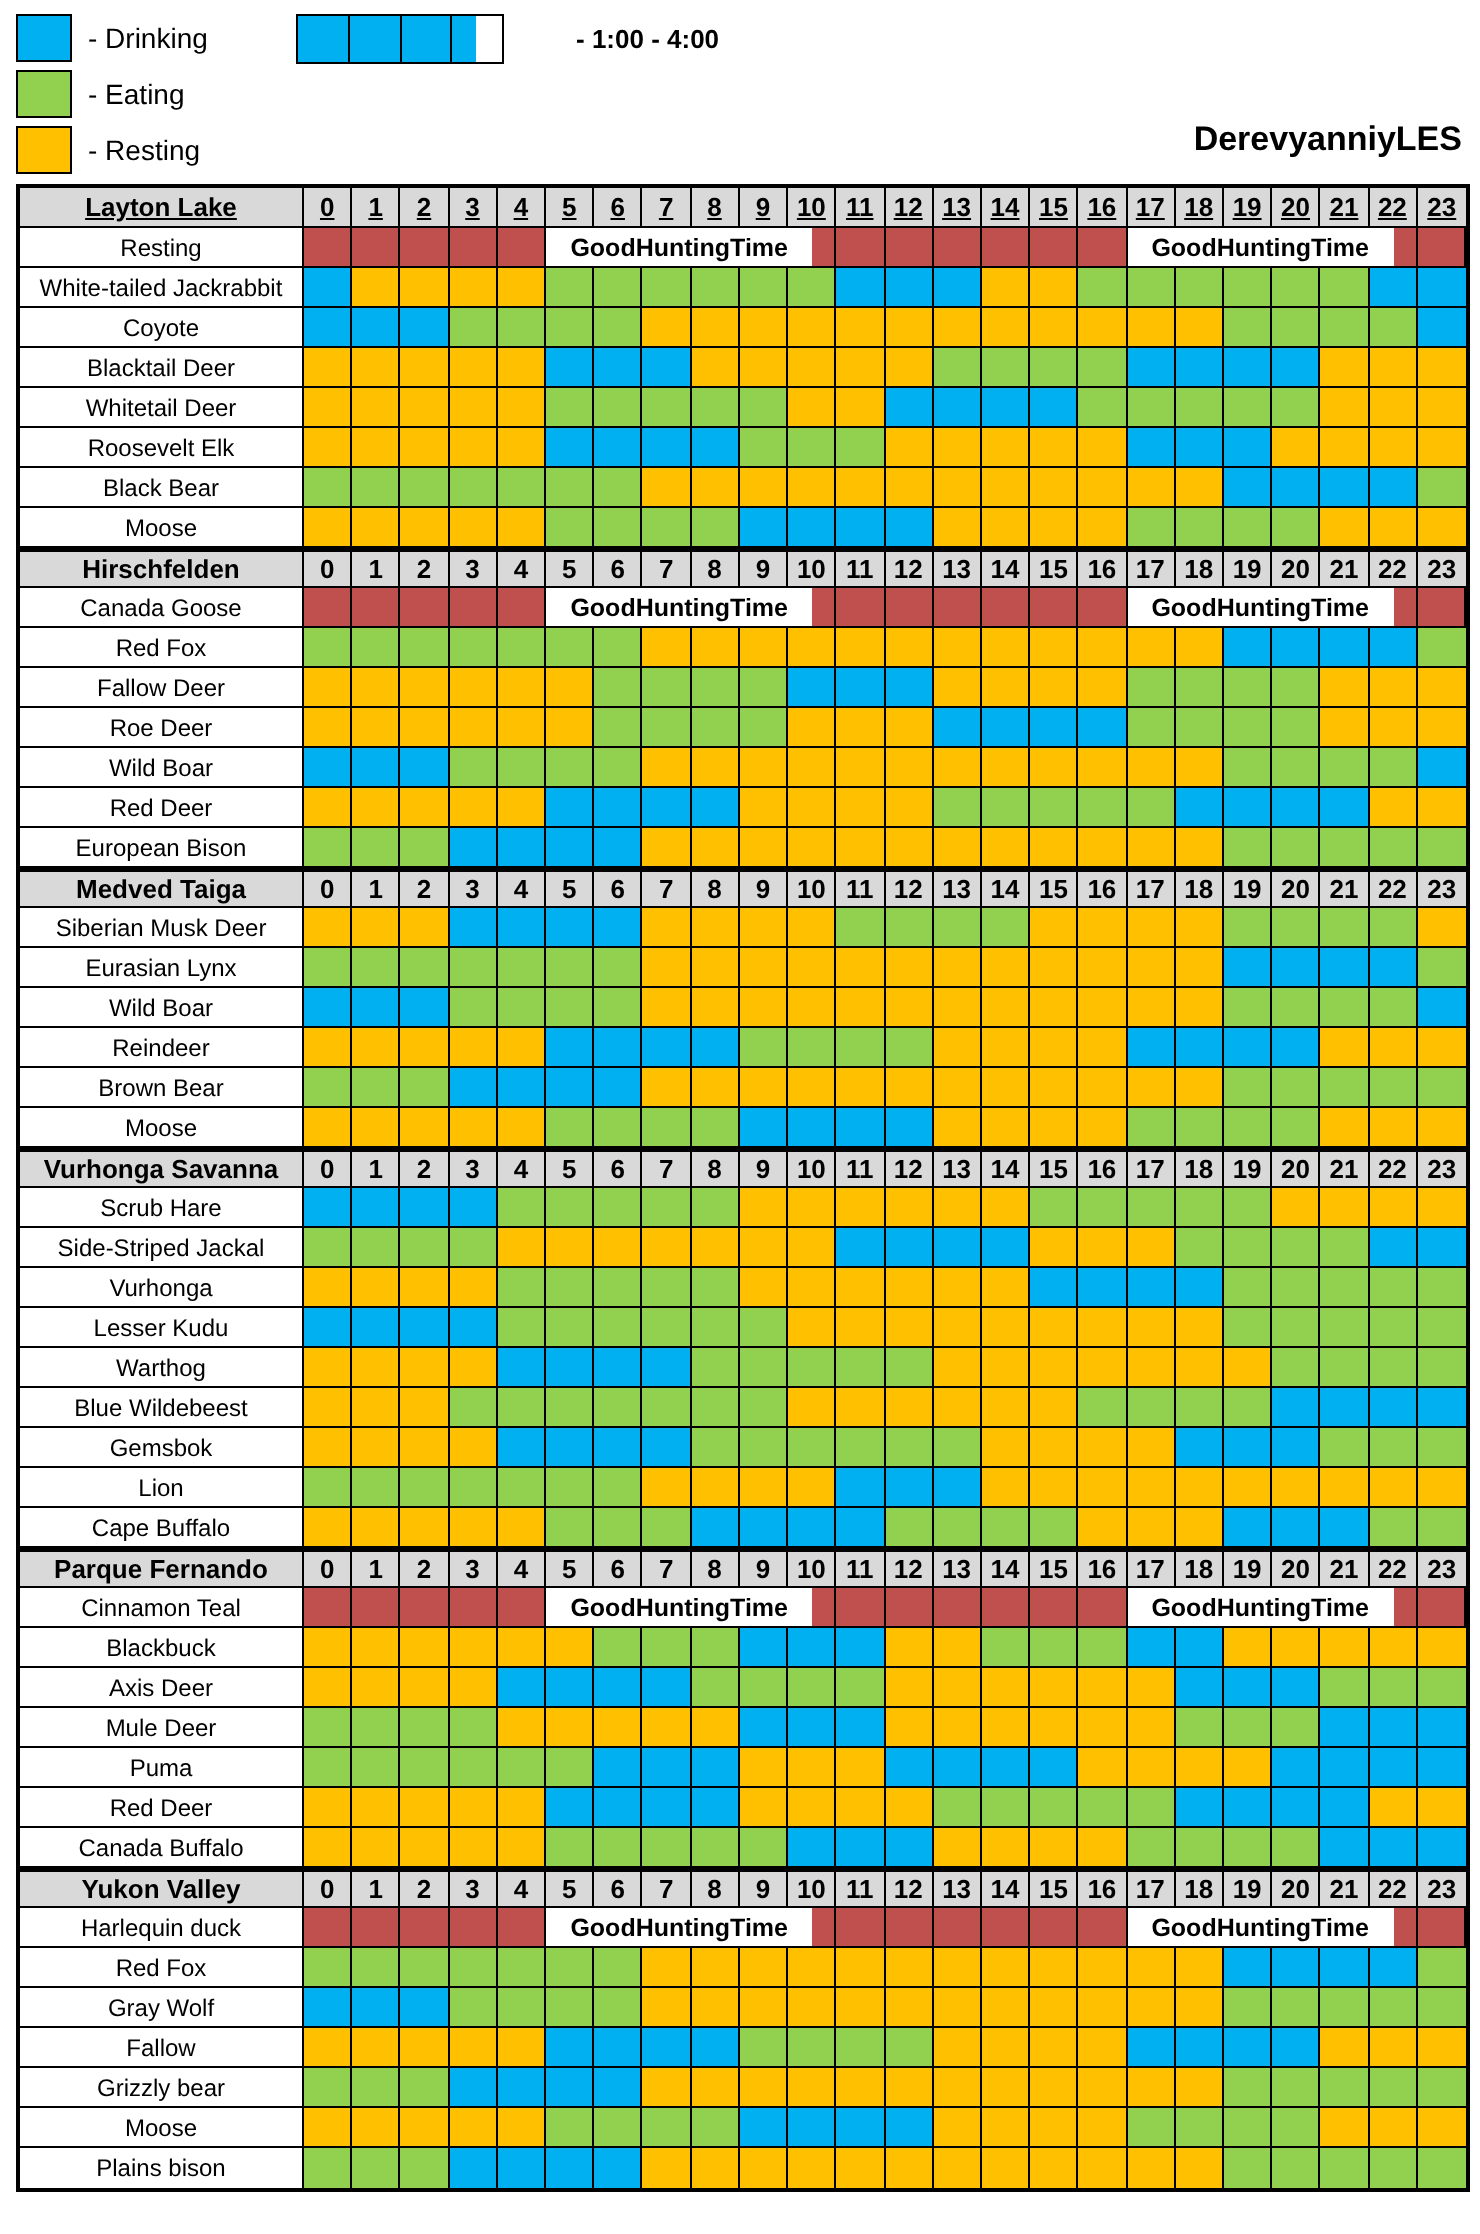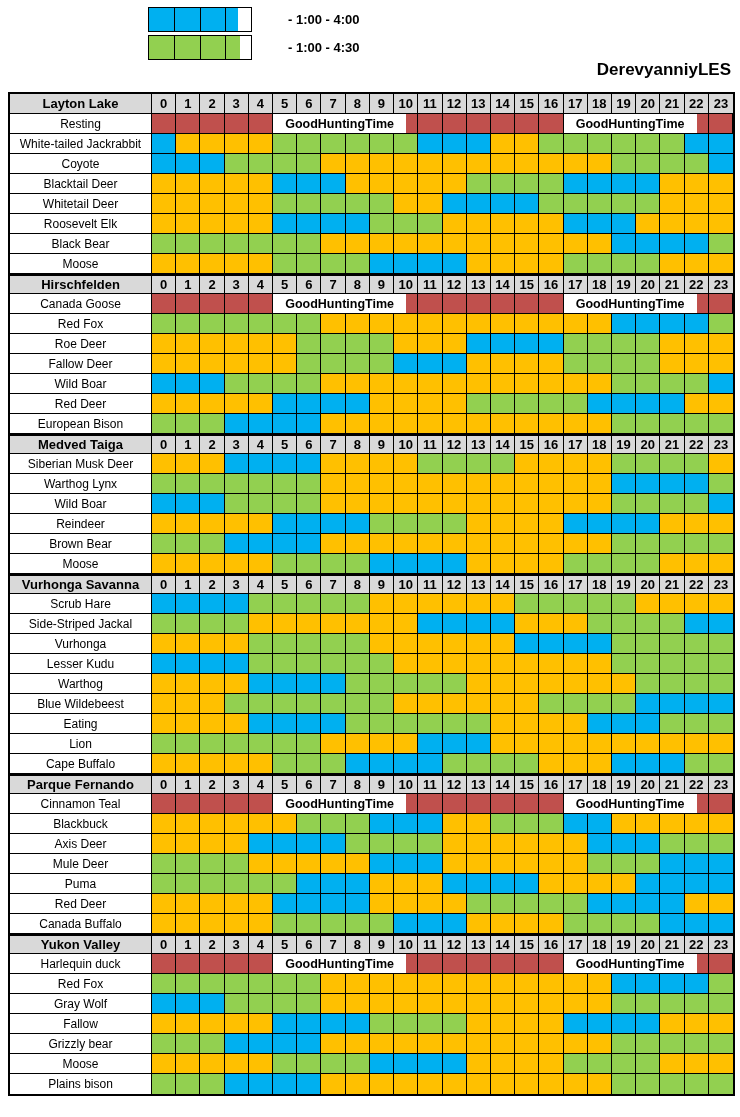--- a/index.html
+++ b/index.html
@@ -23,60 +23,62 @@
 
   .title-box { position: absolute; top: 5px; right: 7px; width: 297px; height: 46px; border: 3px solid #000;
                display: flex; align-items: center; justify-content: center;
                font-size: 31px; font-weight: bold; white-space: nowrap; }
   .author { position: absolute; top: 60px; right: 9px; font-size: 17px; font-weight: bold; }
 
   
   .grid { position: absolute; top: 92px; left: 8px; width: 727px; border: 2px solid #000; background: #fff; }
   .row { display: grid; grid-template-columns: 142px repeat(24, 1fr); height: 20px; position: relative; }
   .row.section-row { border-top: 2px solid #000; }
-  .grid > .row:first-child { border-top: none; }
+  .grid > .row:first-child { border-top: none; text-decoration: underline; }
   .cell { border-right: 1px solid #000; border-bottom: 1px solid #000;
           display: flex; align-items: center; justify-content: center;
           font-size: 12px; overflow: hidden; white-space: nowrap; }
   .row > .cell:last-child { border-right: none; }
   .grid > .row:last-child .cell { border-bottom: none; }
   .label-cell { background: #fff; }
   .section-row .cell { background: #D9D9D9; font-weight: bold; font-size: 13px; }
   .hunt-box { position: absolute; top: 0; height: 19px; background: #fff;
               display: flex; align-items: center; justify-content: center;
               font-weight: bold; font-size: 12.5px; z-index: 2; }
 </style>
 </head>
 <body>
 
 <div class="page">
+  <div class="legend">
+      <div class="legend-row">
+        <div class="swatch" style="background: rgb(0, 176, 240);"></div>
+        <div class="legend-label">- Drinking</div>
+      </div>
+      <div class="legend-row">
+        <div class="swatch" style="background: rgb(146, 208, 80);"></div>
+        <div class="legend-label">- Eating</div>
+      </div>
+      <div class="legend-row">
+        <div class="swatch" style="background: rgb(255, 192, 0);"></div>
+        <div class="legend-label">- Resting</div>
+      </div>
+    </div>
   <div class="examples">
       <div class="example-row">
         <div class="bar">
           <div class="bar-fill" style="left: 0%; width: 87.5%; background: rgb(0, 176, 240);"></div>
           <div class="bar-grid">
             <div class="bar-gridcell"></div>
             <div class="bar-gridcell"></div>
             <div class="bar-gridcell"></div>
             <div class="bar-gridcell"></div>
           </div>
         </div>
         <div class="example-label">- 1:00 - 4:00</div>
-      </div>
-      <div class="example-row">
-        <div class="bar">
-          <div class="bar-fill" style="left: 0%; width: 89%; background: rgb(146, 208, 80);"></div>
-          <div class="bar-grid">
-            <div class="bar-gridcell"></div>
-            <div class="bar-gridcell"></div>
-            <div class="bar-gridcell"></div>
-            <div class="bar-gridcell"></div>
-          </div>
-        </div>
-        <div class="example-label">- 1:00 - 4:30</div>
       </div>
     </div>
   <div class="author">DerevyanniyLES</div>
   <div class="grid">
       <div class="row section-row">
         <div class="cell label-cell">Layton Lake</div>
         <div class="cell">0</div>
         <div class="cell">1</div>
         <div class="cell">2</div>
         <div class="cell">3</div>
@@ -396,65 +398,65 @@
         <div class="cell" style="background: rgb(255, 192, 0);"></div>
         <div class="cell" style="background: rgb(255, 192, 0);"></div>
         <div class="cell" style="background: rgb(255, 192, 0);"></div>
         <div class="cell" style="background: rgb(0, 176, 240);"></div>
         <div class="cell" style="background: rgb(0, 176, 240);"></div>
         <div class="cell" style="background: rgb(0, 176, 240);"></div>
         <div class="cell" style="background: rgb(0, 176, 240);"></div>
         <div class="cell" style="background: rgb(146, 208, 80);"></div>
       </div>
       <div class="row animal-row">
+        <div class="cell label-cell">Fallow Deer</div>
+        <div class="cell" style="background: rgb(255, 192, 0);"></div>
+        <div class="cell" style="background: rgb(255, 192, 0);"></div>
+        <div class="cell" style="background: rgb(255, 192, 0);"></div>
+        <div class="cell" style="background: rgb(255, 192, 0);"></div>
+        <div class="cell" style="background: rgb(255, 192, 0);"></div>
+        <div class="cell" style="background: rgb(255, 192, 0);"></div>
+        <div class="cell" style="background: rgb(146, 208, 80);"></div>
+        <div class="cell" style="background: rgb(146, 208, 80);"></div>
+        <div class="cell" style="background: rgb(146, 208, 80);"></div>
+        <div class="cell" style="background: rgb(146, 208, 80);"></div>
+        <div class="cell" style="background: rgb(0, 176, 240);"></div>
+        <div class="cell" style="background: rgb(0, 176, 240);"></div>
+        <div class="cell" style="background: rgb(0, 176, 240);"></div>
+        <div class="cell" style="background: rgb(255, 192, 0);"></div>
+        <div class="cell" style="background: rgb(255, 192, 0);"></div>
+        <div class="cell" style="background: rgb(255, 192, 0);"></div>
+        <div class="cell" style="background: rgb(255, 192, 0);"></div>
+        <div class="cell" style="background: rgb(146, 208, 80);"></div>
+        <div class="cell" style="background: rgb(146, 208, 80);"></div>
+        <div class="cell" style="background: rgb(146, 208, 80);"></div>
+        <div class="cell" style="background: rgb(146, 208, 80);"></div>
+        <div class="cell" style="background: rgb(255, 192, 0);"></div>
+        <div class="cell" style="background: rgb(255, 192, 0);"></div>
+        <div class="cell" style="background: rgb(255, 192, 0);"></div>
+      </div>
+      <div class="row animal-row">
         <div class="cell label-cell">Roe Deer</div>
         <div class="cell" style="background: rgb(255, 192, 0);"></div>
         <div class="cell" style="background: rgb(255, 192, 0);"></div>
         <div class="cell" style="background: rgb(255, 192, 0);"></div>
         <div class="cell" style="background: rgb(255, 192, 0);"></div>
         <div class="cell" style="background: rgb(255, 192, 0);"></div>
         <div class="cell" style="background: rgb(255, 192, 0);"></div>
         <div class="cell" style="background: rgb(146, 208, 80);"></div>
         <div class="cell" style="background: rgb(146, 208, 80);"></div>
         <div class="cell" style="background: rgb(146, 208, 80);"></div>
         <div class="cell" style="background: rgb(146, 208, 80);"></div>
         <div class="cell" style="background: rgb(255, 192, 0);"></div>
         <div class="cell" style="background: rgb(255, 192, 0);"></div>
         <div class="cell" style="background: rgb(255, 192, 0);"></div>
         <div class="cell" style="background: rgb(0, 176, 240);"></div>
         <div class="cell" style="background: rgb(0, 176, 240);"></div>
         <div class="cell" style="background: rgb(0, 176, 240);"></div>
         <div class="cell" style="background: rgb(0, 176, 240);"></div>
-        <div class="cell" style="background: rgb(146, 208, 80);"></div>
-        <div class="cell" style="background: rgb(146, 208, 80);"></div>
-        <div class="cell" style="background: rgb(146, 208, 80);"></div>
-        <div class="cell" style="background: rgb(146, 208, 80);"></div>
-        <div class="cell" style="background: rgb(255, 192, 0);"></div>
-        <div class="cell" style="background: rgb(255, 192, 0);"></div>
-        <div class="cell" style="background: rgb(255, 192, 0);"></div>
-      </div>
-      <div class="row animal-row">
-        <div class="cell label-cell">Fallow Deer</div>
-        <div class="cell" style="background: rgb(255, 192, 0);"></div>
-        <div class="cell" style="background: rgb(255, 192, 0);"></div>
-        <div class="cell" style="background: rgb(255, 192, 0);"></div>
-        <div class="cell" style="background: rgb(255, 192, 0);"></div>
-        <div class="cell" style="background: rgb(255, 192, 0);"></div>
-        <div class="cell" style="background: rgb(255, 192, 0);"></div>
-        <div class="cell" style="background: rgb(146, 208, 80);"></div>
-        <div class="cell" style="background: rgb(146, 208, 80);"></div>
-        <div class="cell" style="background: rgb(146, 208, 80);"></div>
-        <div class="cell" style="background: rgb(146, 208, 80);"></div>
-        <div class="cell" style="background: rgb(0, 176, 240);"></div>
-        <div class="cell" style="background: rgb(0, 176, 240);"></div>
-        <div class="cell" style="background: rgb(0, 176, 240);"></div>
-        <div class="cell" style="background: rgb(255, 192, 0);"></div>
-        <div class="cell" style="background: rgb(255, 192, 0);"></div>
-        <div class="cell" style="background: rgb(255, 192, 0);"></div>
-        <div class="cell" style="background: rgb(255, 192, 0);"></div>
         <div class="cell" style="background: rgb(146, 208, 80);"></div>
         <div class="cell" style="background: rgb(146, 208, 80);"></div>
         <div class="cell" style="background: rgb(146, 208, 80);"></div>
         <div class="cell" style="background: rgb(146, 208, 80);"></div>
         <div class="cell" style="background: rgb(255, 192, 0);"></div>
         <div class="cell" style="background: rgb(255, 192, 0);"></div>
         <div class="cell" style="background: rgb(255, 192, 0);"></div>
       </div>
       <div class="row animal-row">
         <div class="cell label-cell">Wild Boar</div>
@@ -585,21 +587,21 @@
         <div class="cell" style="background: rgb(255, 192, 0);"></div>
         <div class="cell" style="background: rgb(255, 192, 0);"></div>
         <div class="cell" style="background: rgb(255, 192, 0);"></div>
         <div class="cell" style="background: rgb(146, 208, 80);"></div>
         <div class="cell" style="background: rgb(146, 208, 80);"></div>
         <div class="cell" style="background: rgb(146, 208, 80);"></div>
         <div class="cell" style="background: rgb(146, 208, 80);"></div>
         <div class="cell" style="background: rgb(255, 192, 0);"></div>
       </div>
       <div class="row animal-row">
-        <div class="cell label-cell">Warthog Lynx</div>
+        <div class="cell label-cell">Eurasian Lynx</div>
         <div class="cell" style="background: rgb(146, 208, 80);"></div>
         <div class="cell" style="background: rgb(146, 208, 80);"></div>
         <div class="cell" style="background: rgb(146, 208, 80);"></div>
         <div class="cell" style="background: rgb(146, 208, 80);"></div>
         <div class="cell" style="background: rgb(146, 208, 80);"></div>
         <div class="cell" style="background: rgb(146, 208, 80);"></div>
         <div class="cell" style="background: rgb(146, 208, 80);"></div>
         <div class="cell" style="background: rgb(255, 192, 0);"></div>
         <div class="cell" style="background: rgb(255, 192, 0);"></div>
         <div class="cell" style="background: rgb(255, 192, 0);"></div>
@@ -909,21 +911,21 @@
         <div class="cell" style="background: rgb(146, 208, 80);"></div>
         <div class="cell" style="background: rgb(146, 208, 80);"></div>
         <div class="cell" style="background: rgb(146, 208, 80);"></div>
         <div class="cell" style="background: rgb(146, 208, 80);"></div>
         <div class="cell" style="background: rgb(0, 176, 240);"></div>
         <div class="cell" style="background: rgb(0, 176, 240);"></div>
         <div class="cell" style="background: rgb(0, 176, 240);"></div>
         <div class="cell" style="background: rgb(0, 176, 240);"></div>
       </div>
       <div class="row animal-row">
-        <div class="cell label-cell">Eating</div>
+        <div class="cell label-cell">Gemsbok</div>
         <div class="cell" style="background: rgb(255, 192, 0);"></div>
         <div class="cell" style="background: rgb(255, 192, 0);"></div>
         <div class="cell" style="background: rgb(255, 192, 0);"></div>
         <div class="cell" style="background: rgb(255, 192, 0);"></div>
         <div class="cell" style="background: rgb(0, 176, 240);"></div>
         <div class="cell" style="background: rgb(0, 176, 240);"></div>
         <div class="cell" style="background: rgb(0, 176, 240);"></div>
         <div class="cell" style="background: rgb(0, 176, 240);"></div>
         <div class="cell" style="background: rgb(146, 208, 80);"></div>
         <div class="cell" style="background: rgb(146, 208, 80);"></div>

